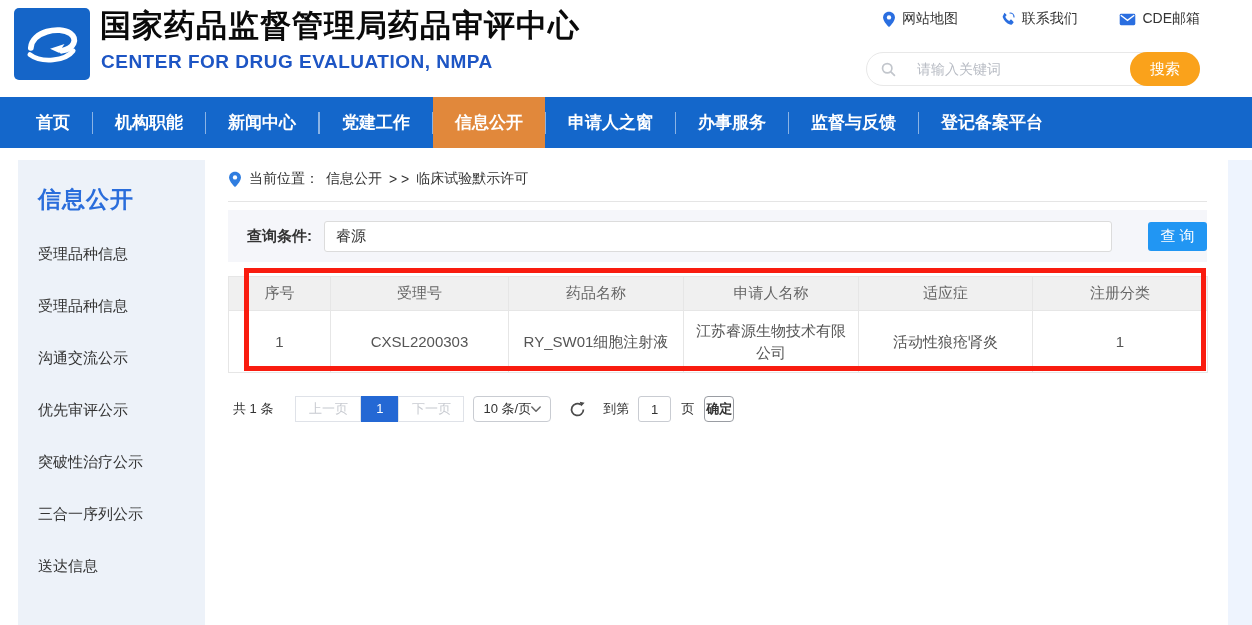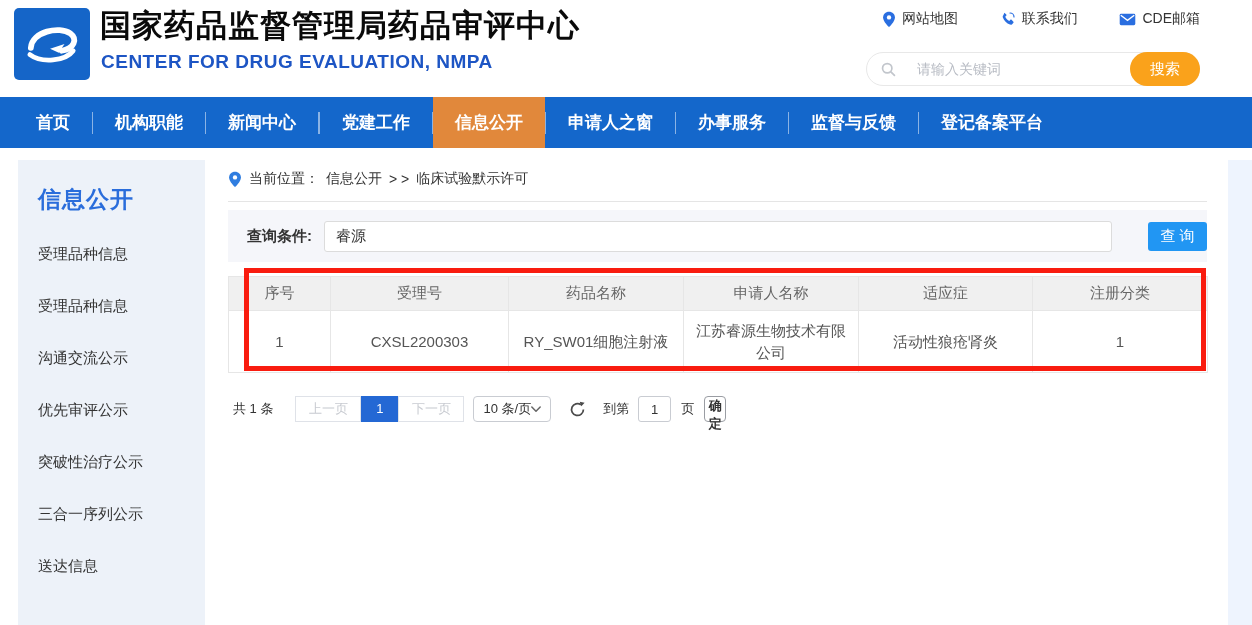--- a/index.html
+++ b/index.html
@@ -65,21 +65,21 @@
             font-size:13px; text-align:center; line-height:24px; cursor:pointer; font-family:inherit; }
   .pg-current { width:37px; height:26px; line-height:26px; text-align:center; background:#2468d4;
                 color:#fff; font-size:13px; cursor:pointer; }
   .pg-select { margin-left:9px; height:26px; border:1px solid #c9ccd2; border-radius:4px; background:#fff;
                display:flex; align-items:center; padding:0 9px; font-size:13px; color:#333; cursor:pointer; white-space:nowrap; }
   .pg-refresh { margin-left:17px; width:20px; height:20px; cursor:pointer; display:flex; align-items:center; }
   .pg-goto-label { margin-left:15px; font-size:13px; white-space:nowrap; }
   .pg-goto-input { margin-left:9px; width:33px; height:26px; border:1px solid #c9ccd2; border-radius:3px;
                    text-align:center; font-size:13px; color:#333; outline:none; font-family:inherit; }
   .pg-page-label { margin-left:10px; font-size:13px; }
-  .pg-confirm { margin-left:10px; width:22px; height:26px; border:1px solid #9a9da3; border-radius:4px;
+  .pg-confirm { margin-left:10px; width:30px; height:26px; border:1px solid #9a9da3; border-radius:4px;
                 background:#fff; color:#333; font-size:13px; font-weight:bold; cursor:pointer; font-family:inherit; }
   .icon { display:inline-flex; align-items:center; }
 </style>
 </head>
 <body>
 
 <div class="header">
   <div class="logo">
     <span class="icon">
       <svg width="58" height="50" viewBox="0 0 60 52">

